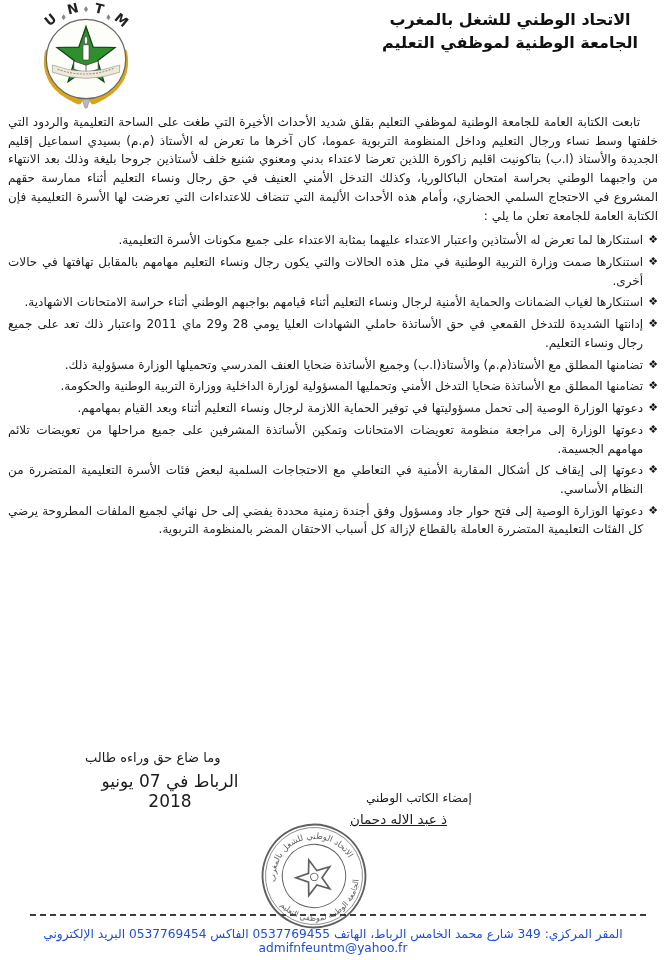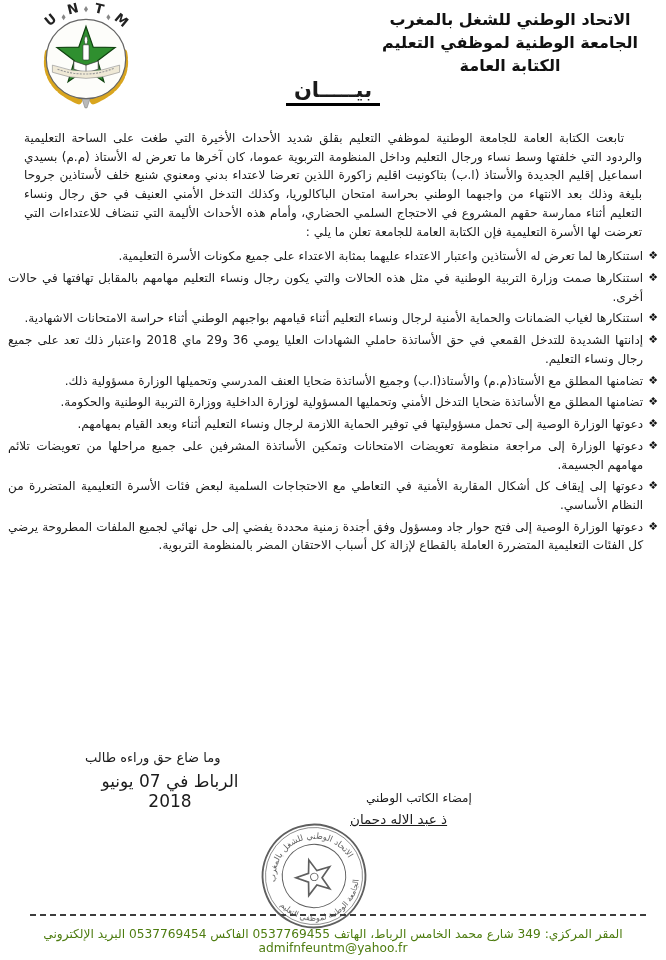--- a/index.html
+++ b/index.html
@@ -18,39 +18,39 @@
   .doc-title{position:absolute;top:78px;left:0;right:0;text-align:center;}
   .doc-title span{
     display:inline-block;font-size:21px;font-weight:bold;
     border-bottom:3px solid #000;padding:0 8px 1px;
   }
   
   .body-text{
     position:absolute;top:113px;right:8px;left:8px;height:676px;
     font-size:12px;line-height:1.56;text-align:justify;overflow:hidden;
   }
-  .body-text p{margin:16px;}
+  .body-text p{margin:0;}
   .intro{text-indent:18px;margin-bottom:6px !important;}
   ul.points{list-style:none;margin:4px 0 0;padding:0;}
   ul.points li{display:flex;gap:5px;margin-bottom:3px;}
   .blt{flex:0 0 auto;font-size:11px;line-height:1.7;color:#111;}
   .btxt{flex:1 1 auto;text-align:justify;}
   .closing{text-indent:18px;margin-top:8px !important;}
   
   .motto{position:absolute;top:750px;left:85px;width:170px;text-align:left;font-size:13px;}
   .dateline{position:absolute;top:771px;left:85px;width:170px;text-align:center;font-size:17px;}
   .sig-label{position:absolute;top:791px;left:366px;width:150px;text-align:left;font-size:12px;}
   .sig-name{position:absolute;top:811px;left:350px;width:150px;text-align:left;font-size:13.5px;
             text-decoration:underline;}
   .stamp{position:absolute;top:820px;left:258px;width:112px;height:112px;
          transform:rotate(-18deg);opacity:.88;z-index:3;}
   .dashed-sep{position:absolute;top:914px;left:30px;right:20px;height:0;
               border-top:2px dashed #3d3d3d;z-index:1;}
   .footer-line{position:absolute;top:927px;left:0;right:0;text-align:center;
-               font-size:12.2px;color:#4d7c0f;}
+               font-size:12.2px;color:#1d4ed8;}
 </style>
 </head>
 <body>
 
 <div class="page">
 
   <div class="logo">
     <svg viewBox="0 0 110 110" width="112" height="112">
 
       <path d="M18,50 Q12,82 48,97" fill="none" stroke="#d9a51e" stroke-width="7" stroke-linecap="round" stroke-dasharray="5 3"></path>
@@ -78,45 +78,41 @@
       <path d="M55,62 L55,70" stroke="#333" stroke-width="0.7"></path>
 
       <path d="M22,62 Q55,74 88,62 L88,69 Q55,81 22,69 Z" fill="#efe9d6" stroke="#8a8a8a" stroke-width="0.6"></path>
       <path d="M27,66 Q55,76 83,65" fill="none" stroke="#999" stroke-width="1.1" stroke-dasharray="2 1.2"></path>
     </svg>
   </div>
 
   <div class="org-block">
     <div>الاتحاد الوطني للشغل بالمغرب</div>
     <div>الجامعة الوطنية لموظفي التعليم</div>
-    <div>الكتابة العامة</div>
   </div>
 
-  <div class="doc-title">
-    <span>بيـــــان</span>
-  </div>
 
   <div class="body-text">
     <p class="intro">تابعت الكتابة العامة للجامعة الوطنية لموظفي التعليم بقلق شديد الأحداث الأخيرة التي طغت على الساحة التعليمية والردود التي خلفتها وسط نساء ورجال التعليم وداخل المنظومة التربوية عموما، كان آخرها ما تعرض له الأستاذ (م.م) بسيدي اسماعيل إقليم الجديدة والأستاذ (ا.ب) بتاكونيت اقليم زاكورة اللذين تعرضا لاعتداء بدني ومعنوي شنيع خلف لأستاذين جروحا بليغة وذلك بعد الانتهاء من واجبهما الوطني بحراسة امتحان الباكالوريا، وكذلك التدخل الأمني العنيف في حق رجال ونساء التعليم أثناء ممارسة حقهم المشروع في الاحتجاج السلمي الحضاري، وأمام هذه الأحداث الأليمة التي تنضاف للاعتداءات التي تعرضت لها الأسرة التعليمية فإن الكتابة العامة للجامعة تعلن ما يلي :</p>
     <ul class="points">
       <li>
         <span class="blt">❖</span>
         <span class="btxt">استنكارها لما تعرض له الأستاذين واعتبار الاعتداء عليهما بمثابة الاعتداء على جميع مكونات الأسرة التعليمية.</span>
       </li>
       <li>
         <span class="blt">❖</span>
         <span class="btxt">استنكارها صمت وزارة التربية الوطنية في مثل هذه الحالات والتي يكون رجال ونساء التعليم مهامهم بالمقابل تهافتها في حالات أخرى.</span>
       </li>
       <li>
         <span class="blt">❖</span>
         <span class="btxt">استنكارها لغياب الضمانات والحماية الأمنية لرجال ونساء التعليم أثناء قيامهم بواجبهم الوطني أثناء حراسة الامتحانات الاشهادية.</span>
       </li>
       <li>
         <span class="blt">❖</span>
-        <span class="btxt">إدانتها الشديدة للتدخل القمعي في حق الأساتذة حاملي الشهادات العليا يومي 36 و29 ماي 2018 واعتبار ذلك تعد على جميع رجال ونساء التعليم.</span>
+        <span class="btxt">إدانتها الشديدة للتدخل القمعي في حق الأساتذة حاملي الشهادات العليا يومي 28 و29 ماي 2011 واعتبار ذلك تعد على جميع رجال ونساء التعليم.</span>
       </li>
       <li>
         <span class="blt">❖</span>
         <span class="btxt">تضامنها المطلق مع الأستاذ(م.م) والأستاذ(ا.ب) وجميع الأساتذة ضحايا العنف المدرسي وتحميلها الوزارة مسؤولية ذلك.</span>
       </li>
       <li>
         <span class="blt">❖</span>
         <span class="btxt">تضامنها المطلق مع الأساتذة ضحايا التدخل الأمني وتحمليها المسؤولية لوزارة الداخلية ووزارة التربية الوطنية والحكومة.</span>
       </li>
       <li>

